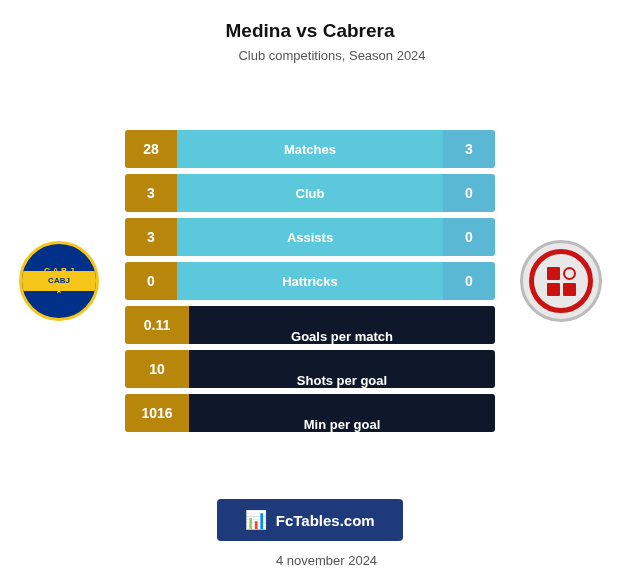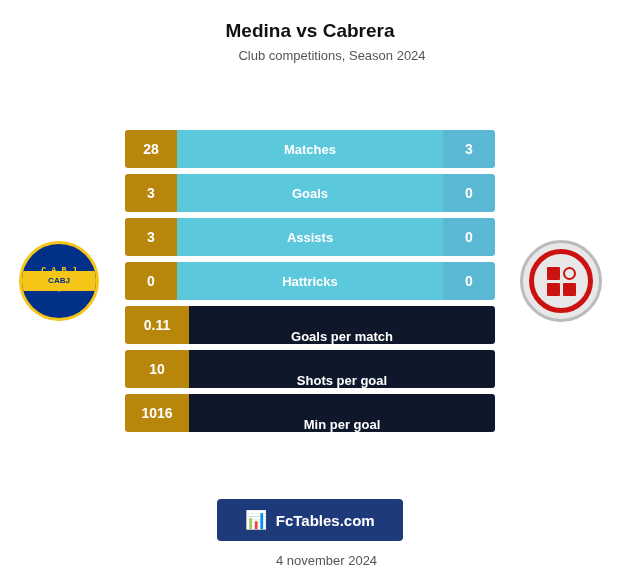--- a/index.html
+++ b/index.html
@@ -208,21 +208,20 @@
     }
 
     .boca-label {
       position: relative;
       z-index: 2;
       font-size: 8.5px;
       font-weight: 900;
       color: #f5c518;
       text-align: center;
       line-height: 1.1;
-      font-family: Liberation Mono, monospace;
     }
 
     .boca-label-stripe {
       position: relative;
       z-index: 2;
       font-size: 8px;
       font-weight: 900;
       color: #003087;
       text-align: center;
       line-height: 1;
@@ -297,21 +296,21 @@
       <div class="stat-left-val">28</div>
       <div class="stat-bar">
         <span class="stat-label">Matches</span>
       </div>
       <div class="stat-right-val">3</div>
     </div>
 
     <div class="stat-row">
       <div class="stat-left-val">3</div>
       <div class="stat-bar">
-        <span class="stat-label">Goals</span>
+        <span class="stat-label">Club</span>
       </div>
       <div class="stat-right-val">0</div>
     </div>
 
     <div class="stat-row">
       <div class="stat-left-val">3</div>
       <div class="stat-bar">
         <span class="stat-label">Assists</span>
       </div>
       <div class="stat-right-val">0</div>

